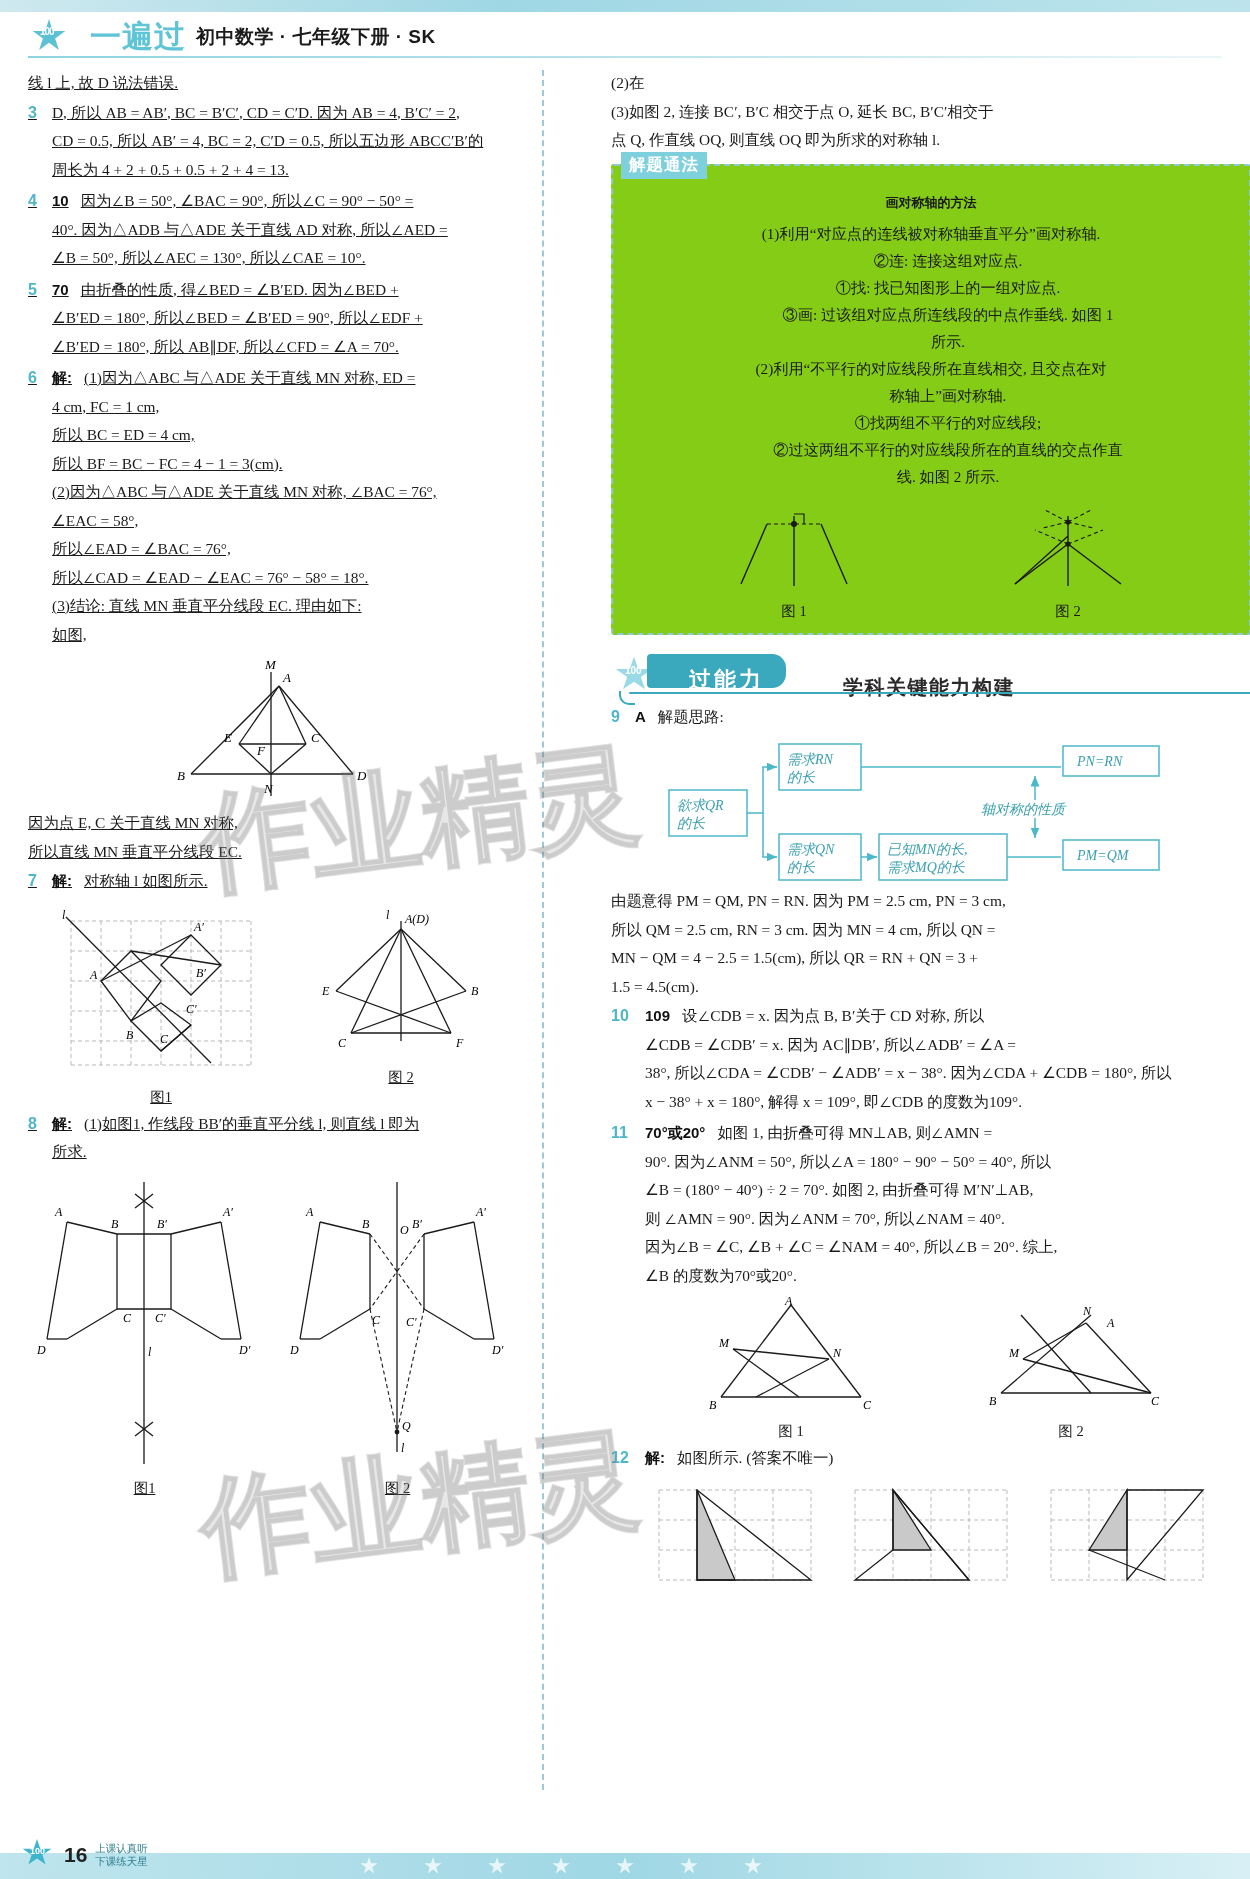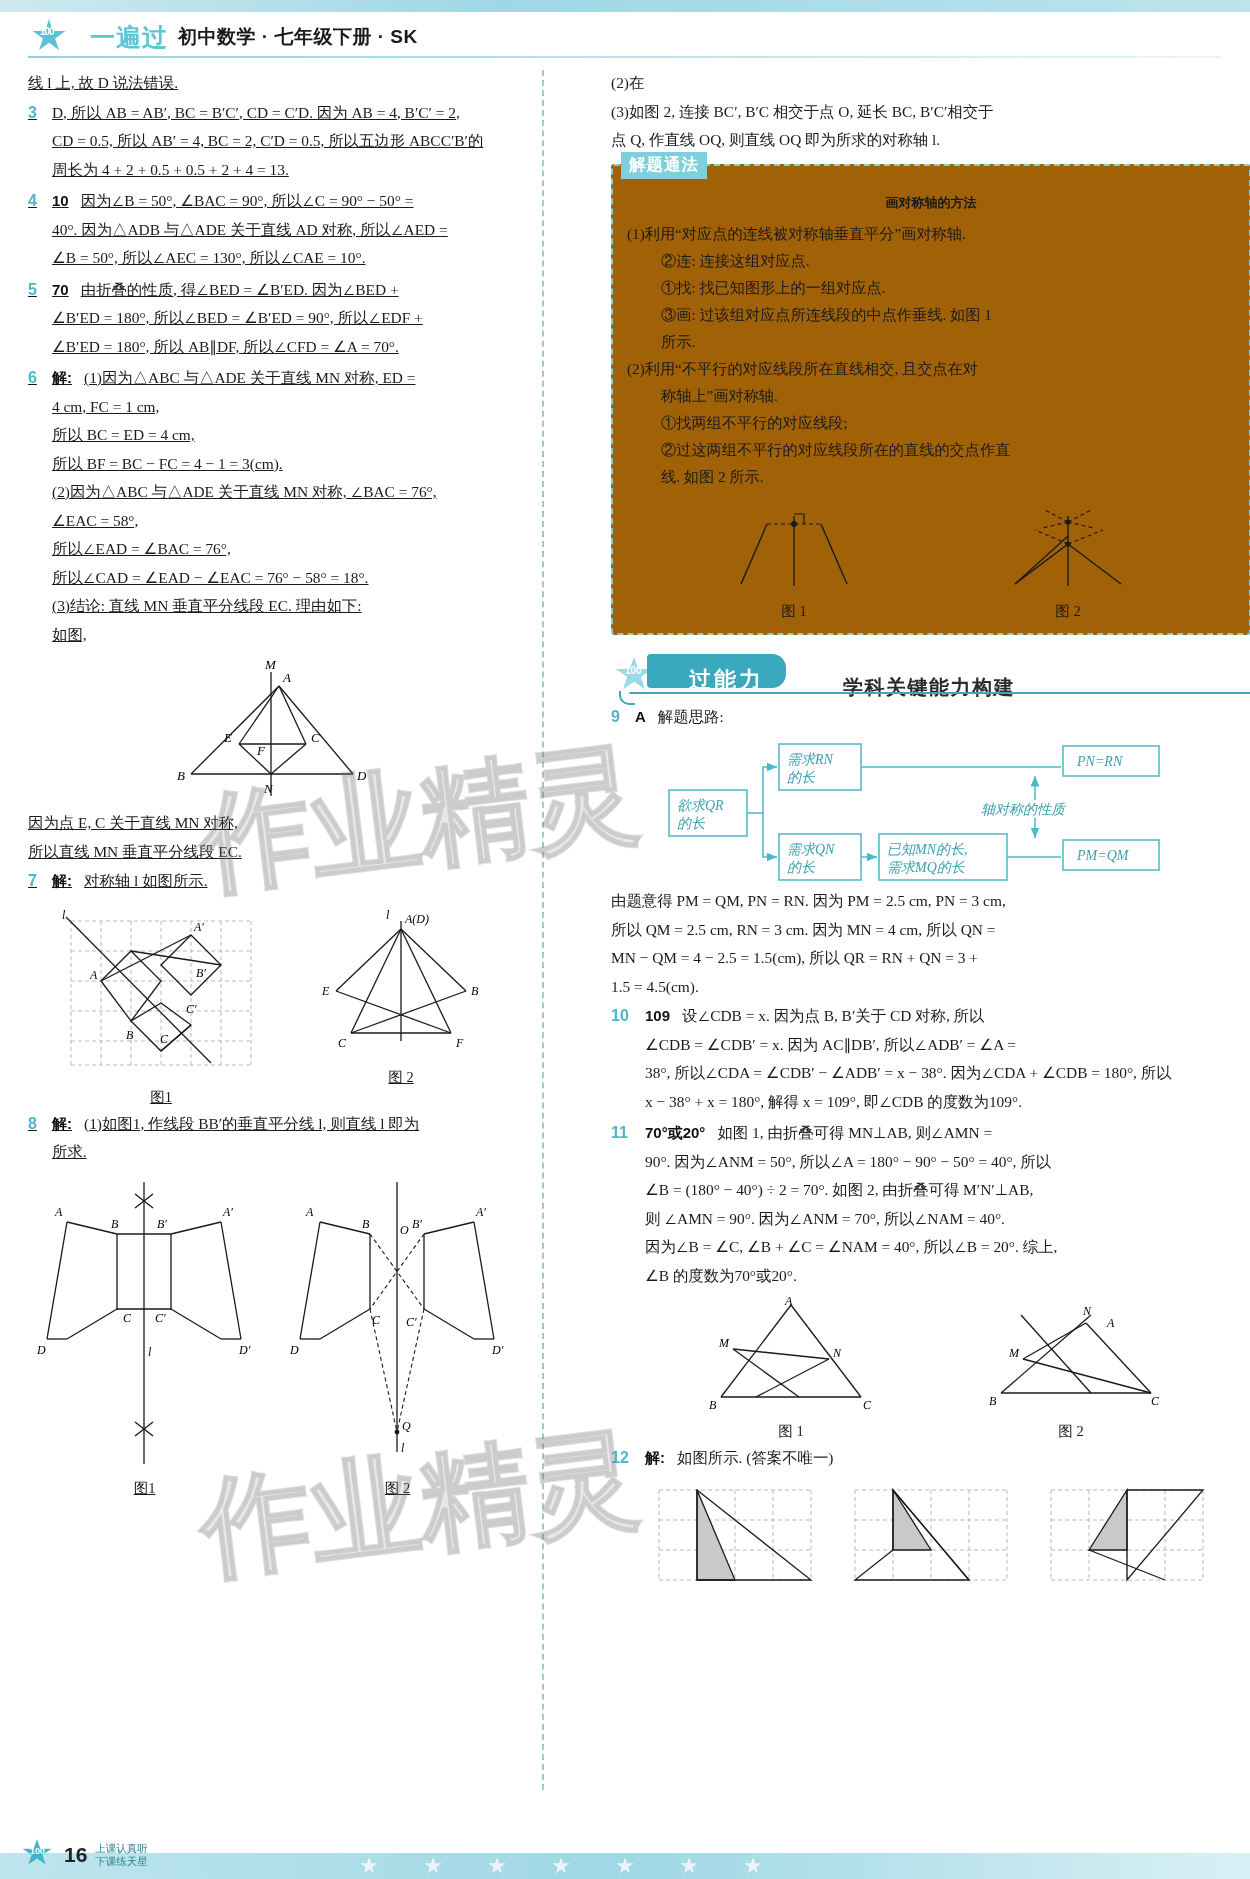--- a/index.html
+++ b/index.html
@@ -30,21 +30,21 @@
     background: #3fb6cc;
     clip-path: polygon(50% 0%, 61% 35%, 98% 35%, 68% 57%, 79% 91%, 50% 70%, 21% 91%, 32% 57%, 2% 35%, 39% 35%);
     opacity: .85;
   }
   .hdr-badge .num {
     position:absolute; left: 12px; top: 9px; font-size: 10px; color:#fff;
     font-family:"Liberation Sans",sans-serif; font-weight:bold; letter-spacing:-1px;
   }
   .hdr-logo {
     font-family: "Liberation Sans", sans-serif;
-    font-size: 25px; font-weight: bold; color: #5fc4d6; letter-spacing: 1px;
+    font-size: 31px; font-weight: bold; color: #5fc4d6; letter-spacing: 1px;
     flex: 0 0 auto;
   }
   .hdr-title {
     font-family: "Liberation Sans", sans-serif;
     font-size: 19px; color: #1a1a1a; font-weight: 600; letter-spacing: .5px;
   }
   .hdr-rule {
     position:absolute; top: 56px; left: 28px; width: 1194px; height: 2px;
     background: linear-gradient(90deg,#8ed3e1,#cbe9ef 70%, #eaf6f9);
   }
@@ -75,33 +75,33 @@
   .qans {
     font-family: "Liberation Sans", sans-serif;
     font-weight: bold; font-size: 15px; color: #111;
     margin-right: 12px; line-height: 26.5px; white-space: nowrap;
   }
   .qbody { flex: 1 1 auto; }
 
   
   .tip-box {
     margin-top: 10px; border: 2px dashed #8ec9d6; border-radius: 3px;
-    padding: 26px 14px 12px 14px; position: relative; background: #a16207;
+    padding: 26px 14px 12px 14px; position: relative; background: #84cc16;
   }
   .tip-tag {
     position: absolute; top: -14px; left: 8px;
     background: #7fd0dd; color: #fff;
     font-family: "Liberation Sans", sans-serif; font-weight: bold;
     font-size: 16.5px; padding: 2px 8px 3px 8px; letter-spacing: 1px;
   }
   .tip-title {
     text-align: center; font-family: "Liberation Sans", sans-serif;
     font-weight: bold; font-size: 13px; margin: 2px 0 8px 0;
   }
-  .tip-p { font-size: 15.2px; line-height: 27px; margin: 0; }
+  .tip-p { font-size: 15.2px; line-height: 27px; margin: 0; text-align: center; }
   .tip-p.l1 { padding-left: 0; text-indent: 0; }
   .tip-p.l2 { padding-left: 34px; }
   .tip-figs {
     display: flex; justify-content: space-around; align-items: flex-end;
     margin-top: 10px; padding: 4px 30px 0 30px;
   }
   .fig-cap { text-align:center; font-size: 14.5px; margin-top: 2px; }
 
   
   .sec-banner {

